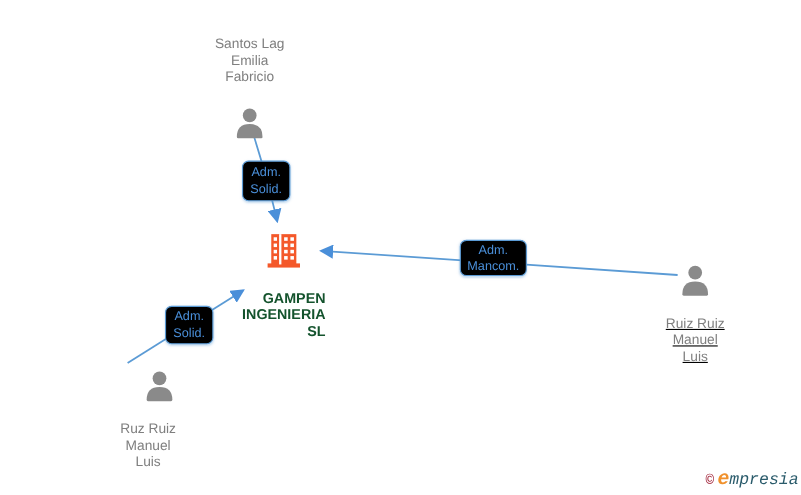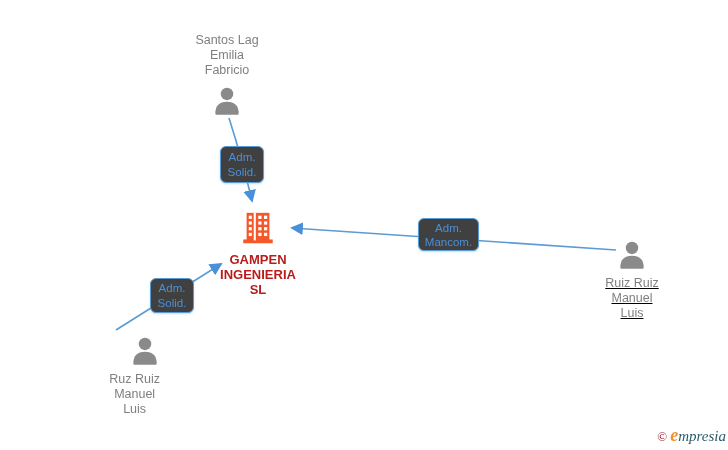--- a/index.html
+++ b/index.html
@@ -10,59 +10,60 @@
     height: 450px;
     background: #ffffff;
     overflow: hidden;
   }
   .edges-svg { position: absolute; left: 0; top: 0; width: 728px; height: 450px; }
   .node {
     position: absolute;
     display: flex;
     flex-direction: column;
     align-items: center;
+    gap: 11px;
   }
   .person-name {
     font-size: 12.5px;
     line-height: 15px;
     color: #7f7f7f;
     text-align: center;
     white-space: pre-line;
   }
   .company-name {
     font-size: 13px;
     font-weight: bold;
     line-height: 15px;
-    color: #b91c1c;
-    text-align: center;
+    color: #14532d;
+    text-align: right;
     white-space: pre-line;
   }
   .person-glyph svg { width: 30px; height: 30px; display: block; }
   .building-glyph svg { width: 38px; height: 38px; display: block; }
   .edge-label {
     position: absolute;
     box-sizing: border-box;
     border: 1.5px solid #5b9bd5;
     border-radius: 6px;
-    background: #404040;
+    background: #000000;
     color: #4a8fd9;
     font-size: 11.5px;
     line-height: 15px;
     display: flex;
     align-items: center;
     justify-content: center;
     text-align: center;
     white-space: pre-line;
     box-shadow: 0 1px 2px rgba(91,155,213,0.35);
   }
   .logo {
     position: absolute;
     right: 2px;
     bottom: 4px;
-    font-family: Liberation Serif, serif;
+    font-family: Liberation Mono, monospace;
     white-space: nowrap;
     margin-top: 24px;
   }
   .logo .copy { color: #9e1b32; font-size: 13px; margin-right: 3px; font-style: normal; }
   .logo .e { color: #f0912d; font-size: 18px; font-style: italic; font-weight: bold; }
   .logo .rest { color: #2a5b6b; font-size: 15px; font-style: italic; }
   .gap-top { margin-top: 6px; }
   .gap-bottom { margin-bottom: 8px; }
 </style>
 </head>

